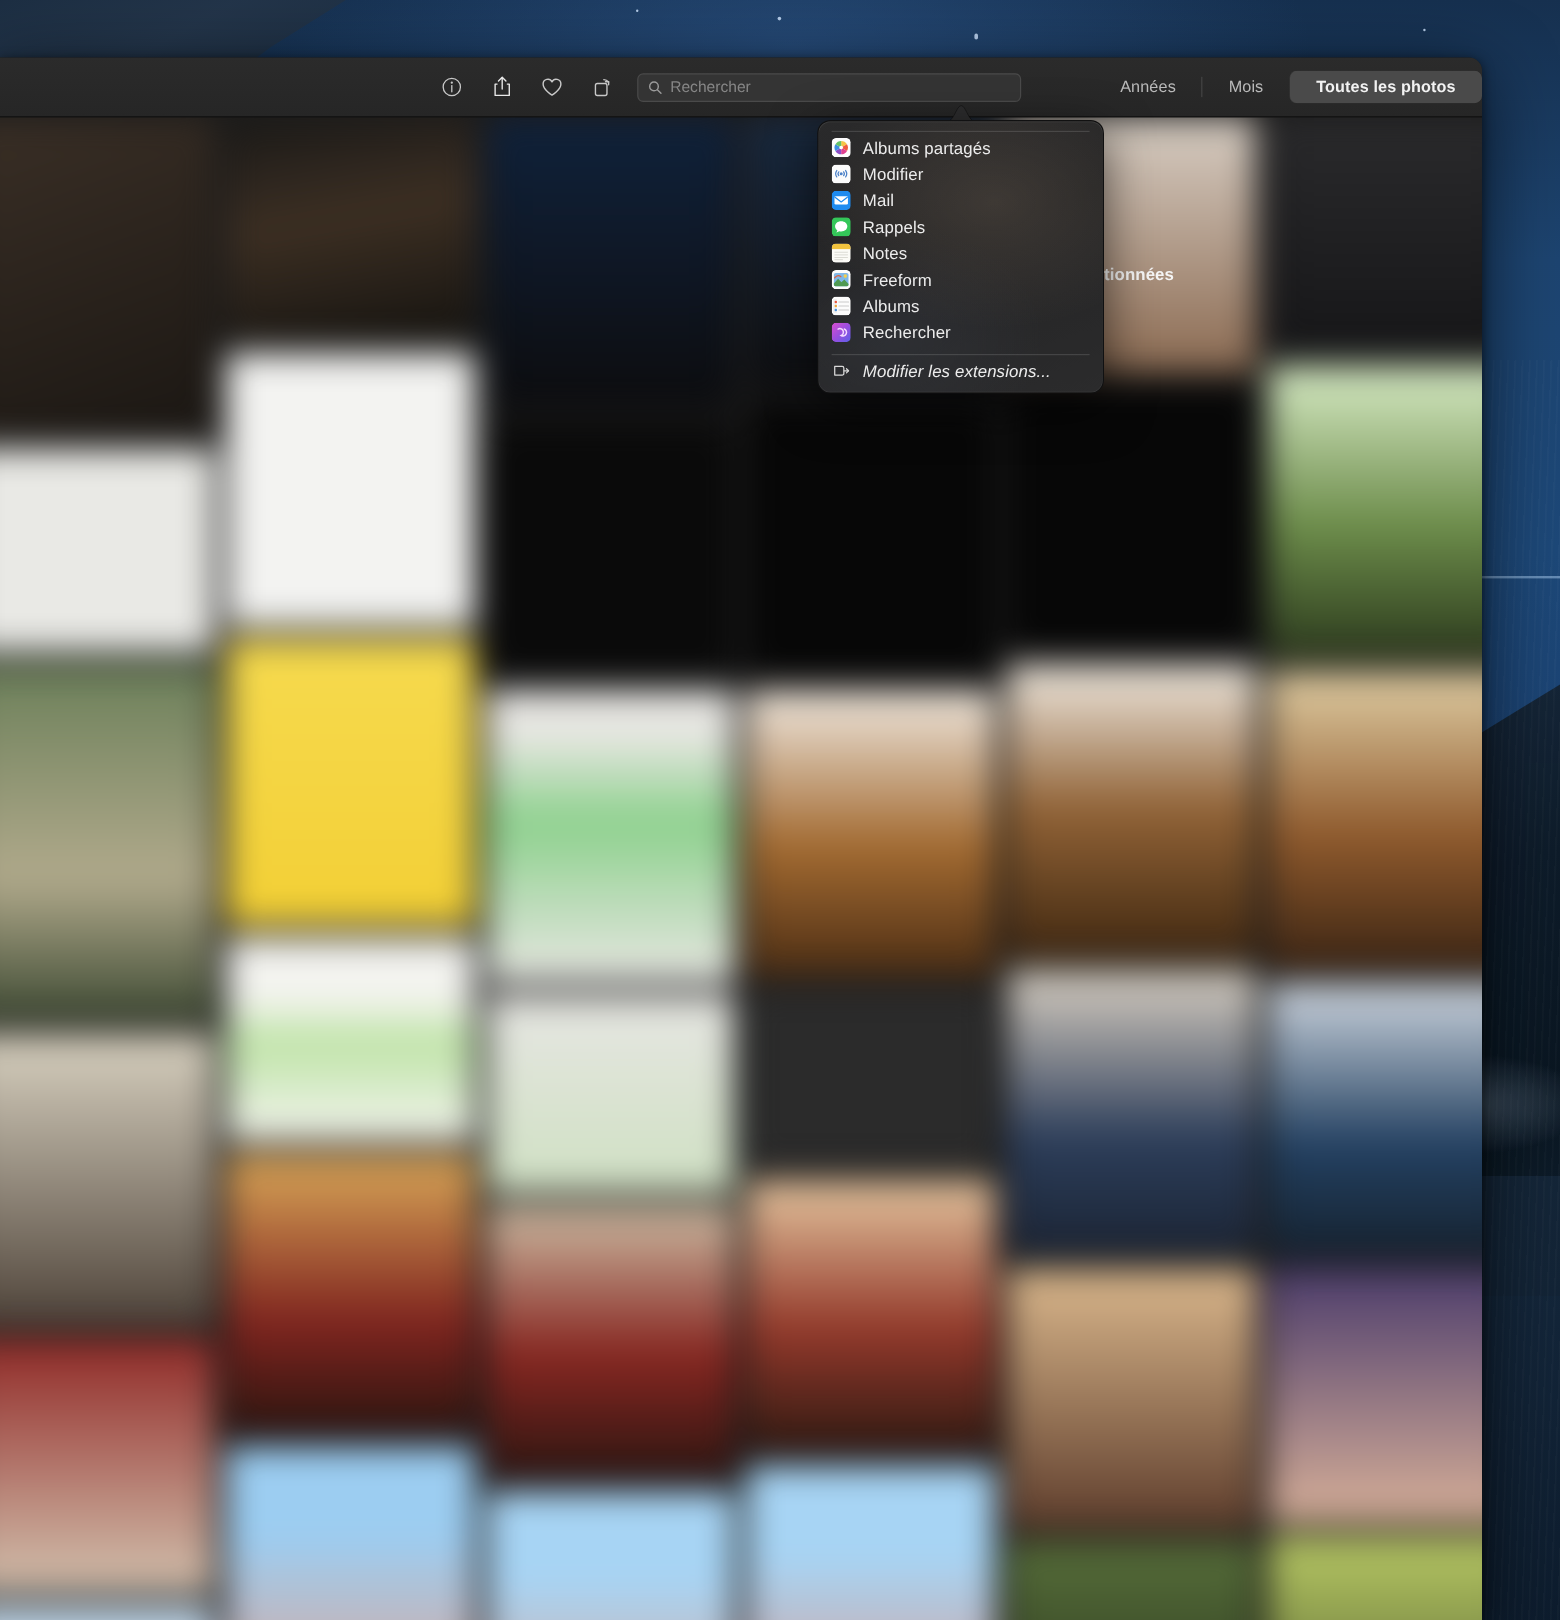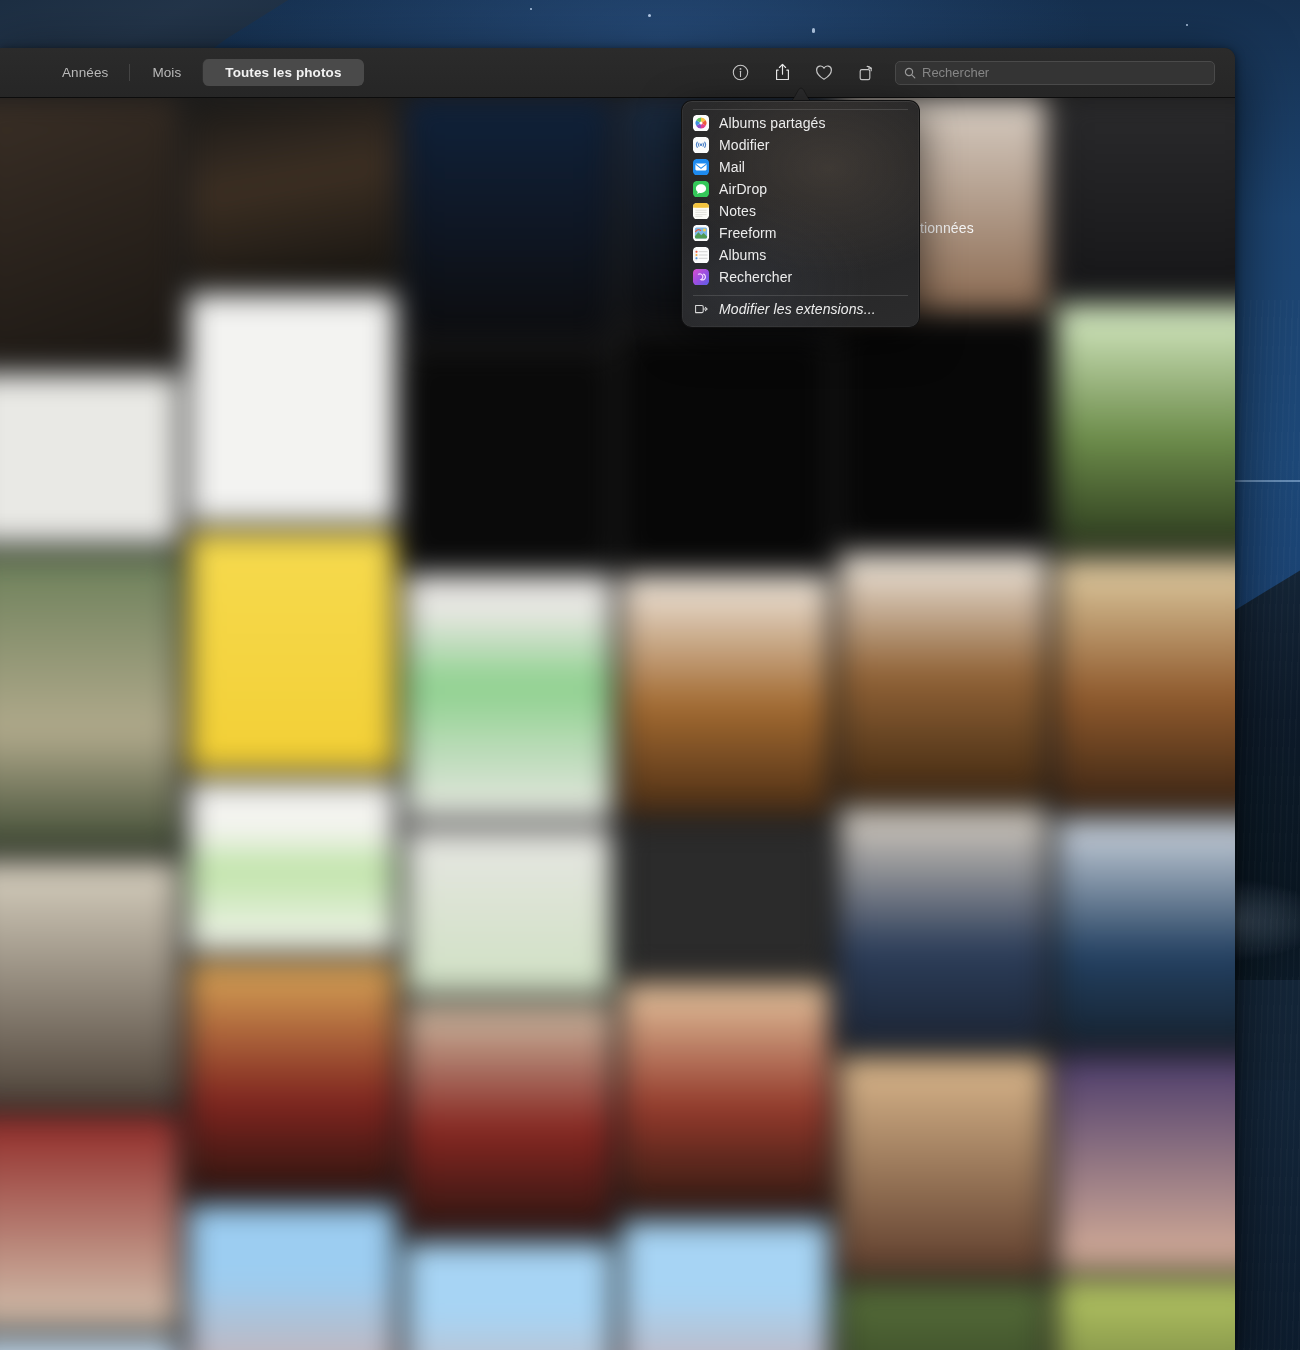--- a/index.html
+++ b/index.html
@@ -158,21 +158,21 @@
     display:flex; align-items:center; gap:10px;
     height:22px; padding:0 11px; cursor:default;
   }
   .pop-item-icon { width:16px; height:16px; flex:0 0 16px; border-radius:3.6px; overflow:hidden; }
   .pop-item-label { font-size:14px; color:#ececec; letter-spacing:.1px; }
   #pop-ext { display:flex; align-items:center; gap:10px; height:22px; padding:0 11px; margin-top:2px; }
   #pop-ext .pop-item-label { color:#ececec;font-style:italic; }
 
   
   .ghost-label {
-    position:absolute; font-size:14px; font-weight:400; color:#f5f5f5;
+    position:absolute; font-size:14px; font-weight:700; color:#f5f5f5;
     letter-spacing:.1px; z-index:15; white-space:nowrap;
   }
 </style>
 </head>
 <body>
 
 <div id="desktop">
   <div id="mountain"></div>
   <div class="star" style="left:648px;top:14px;width:3px;height:3px;"></div>
   <div class="star" style="left:812px;top:28px;width:2.5px;height:5px;border-radius:2px;"></div>
@@ -182,26 +182,20 @@
   <div id="sea-line"></div>
   <div id="rocks"></div>
   <div id="rocks2"></div>
   <div id="water-texture"></div>
 </div>
 
 <div id="photos-window">
 
   <div id="toolbar">
 
-    <div id="segmented">
-      <div class="seg">Années</div>
-      <div class="seg">Mois</div>
-      <div class="seg active">Toutes les photos</div>
-    </div>
-
     <div id="toolbar-right">
 
       <div class="tbicon">
         <svg width="17" height="17" viewBox="0 0 17 17" fill="none">
           <circle cx="8.5" cy="8.5" r="7.2" stroke="currentColor" stroke-width="1.1"></circle>
           <circle cx="8.5" cy="4.9" r=".95" fill="currentColor"></circle>
           <path d="M8.5 7.3v5.2" stroke="currentColor" stroke-width="1.1" stroke-linecap="round"></path>
         </svg>
       </div>
 
@@ -228,20 +222,26 @@
       </div>
 
       <div id="search-field">
         <svg width="12" height="12" viewBox="0 0 12 12" fill="none">
           <circle cx="5" cy="5" r="3.6" stroke="#9a9a9a" stroke-width="1.2"></circle>
           <path d="M7.8 7.8l3 3" stroke="#9a9a9a" stroke-width="1.2" stroke-linecap="round"></path>
         </svg>
         <span id="search-placeholder">Rechercher</span>
       </div>
 
+    </div>
+
+    <div id="segmented">
+      <div class="seg">Années</div>
+      <div class="seg">Mois</div>
+      <div class="seg active">Toutes les photos</div>
     </div>
   </div>
 
   <div id="grid-area">
     <div id="grid">
 
       <div class="gcol">
         <div class="ph" style="height:250px;background:linear-gradient(160deg,#3a2f26,#1b1713);"></div>
         <div class="ph" style="height:160px;background:#e9e9e5;"></div>
         <div class="ph" style="height:280px;background:linear-gradient(180deg,#6b7f5a,#b0a98c 60%,#3e4a34);"></div>
@@ -355,21 +355,21 @@
     <span class="pop-item-label">Mail</span>
   </div>
 
   <div class="pop-item">
     <span class="pop-item-icon">
       <svg width="16" height="16" viewBox="0 0 16 16">
         <rect width="16" height="16" rx="3.6" fill="#34c759"></rect>
         <path d="M8 3.3c3 0 5.1 1.9 5.1 4.3 0 2.4-2.1 4.3-5.1 4.3a6.6 6.6 0 0 1-1.7-.2c-.7.5-1.6.9-2.5 1 .5-.5.9-1.1 1-1.7C3.6 10.2 2.9 9 2.9 7.6 2.9 5.2 5 3.3 8 3.3Z" fill="#fff"></path>
       </svg>
     </span>
-    <span class="pop-item-label">AirDrop</span>
+    <span class="pop-item-label">Rappels</span>
   </div>
 
   <div class="pop-item">
     <span class="pop-item-icon">
       <svg width="16" height="16" viewBox="0 0 16 16">
         <rect width="16" height="16" rx="3.6" fill="#fbfbf7"></rect>
         <rect width="16" height="4.4" rx="3.6" fill="#f2c33e"></rect>
         <rect y="3.2" width="16" height="1.4" fill="#f2c33e"></rect>
         <g stroke="#d9d9d2" stroke-width=".8">
           <path d="M2.4 7.2h11.2M2.4 9.4h11.2M2.4 11.6h11.2M2.4 13.4h7"></path>

